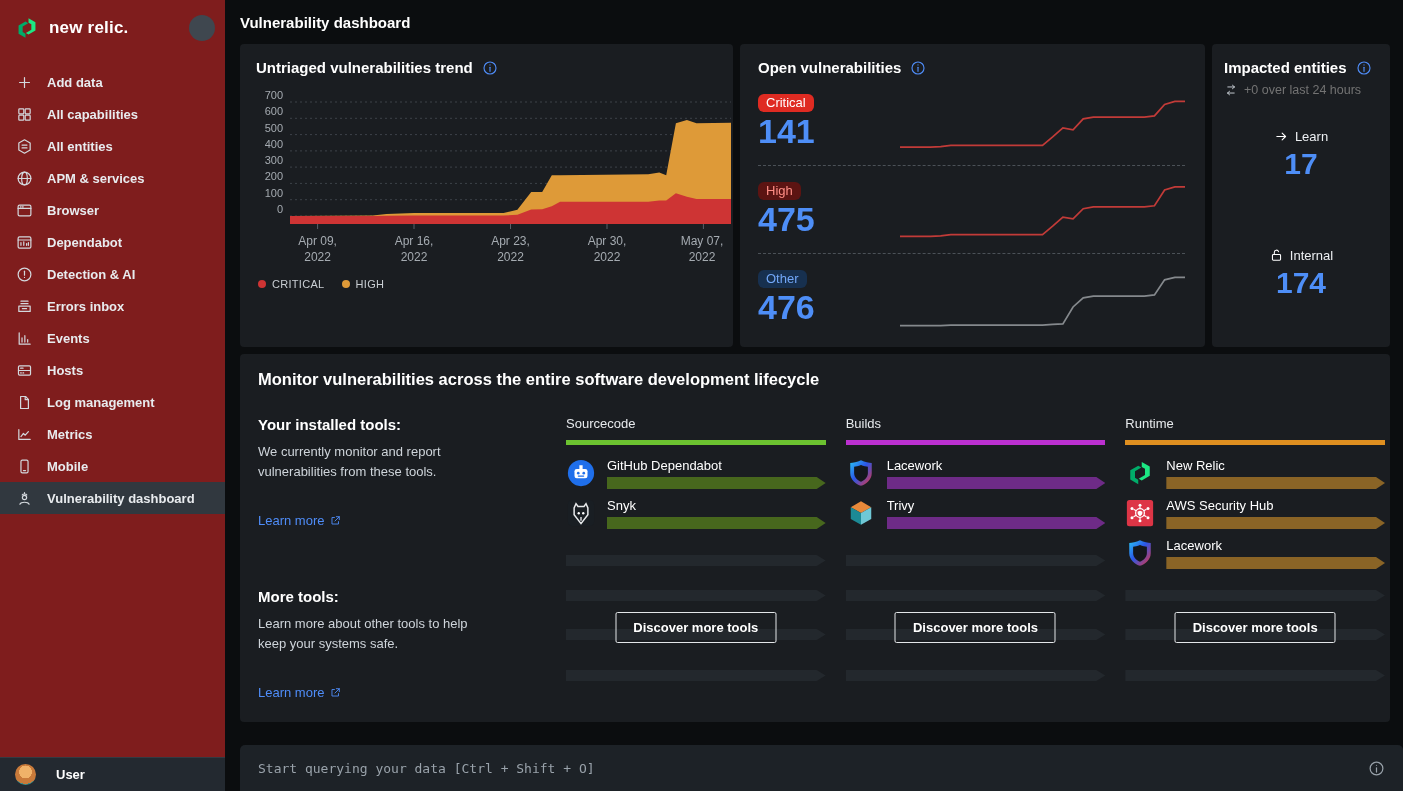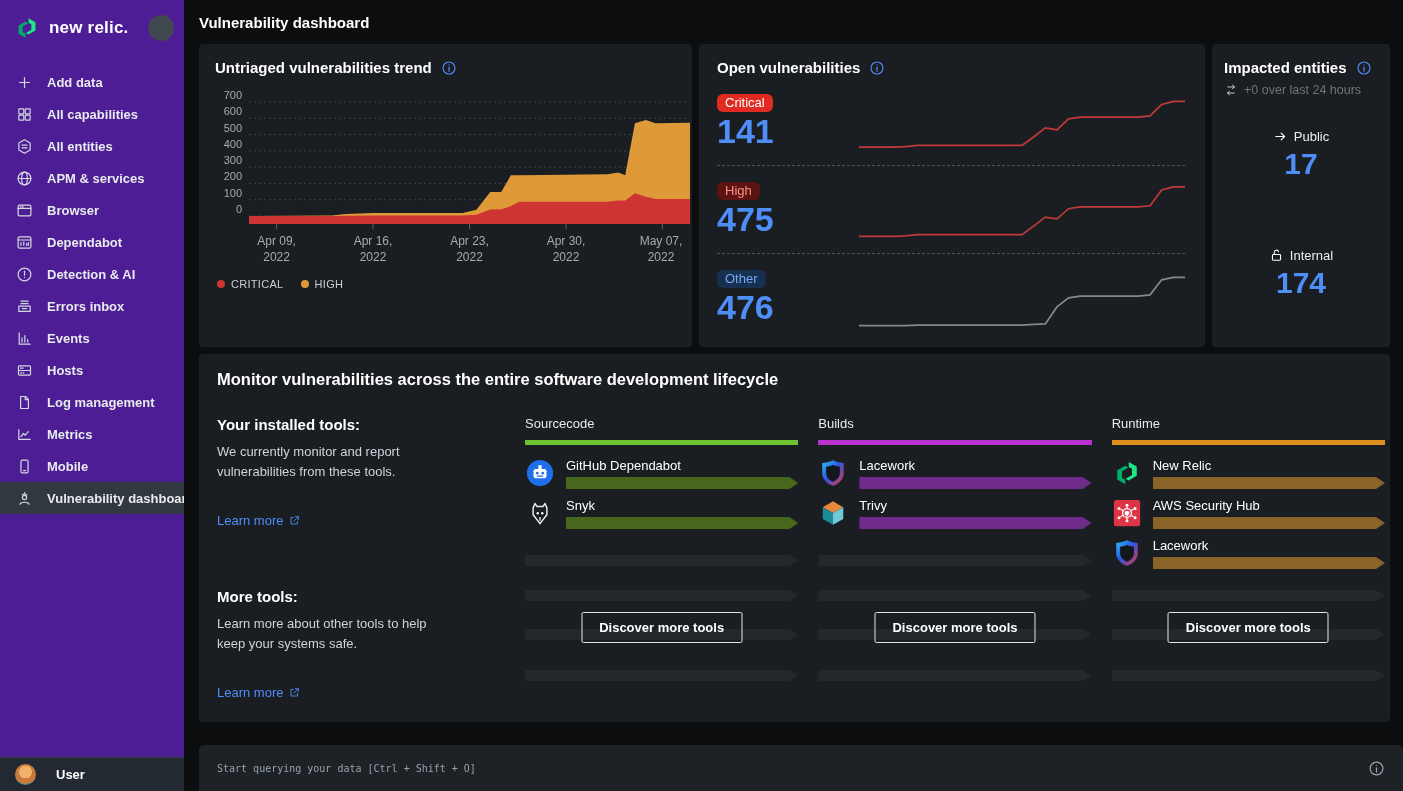--- a/index.html
+++ b/index.html
@@ -5,21 +5,21 @@
   * { margin:0; padding:0; box-sizing:border-box; }
   html,body { width:1403px; height:791px; overflow:hidden; }
   body {
     background:#0b0d0f; color:#fff;
     font-family:"Liberation Sans", sans-serif;
     display:flex;
   }
   svg { display:block; }
 
   
-  .sidebar { width:184px; flex:none; background:#4c1d95; display:flex; flex-direction:column; }
+  .sidebar { width:225px; flex:none; background:#7f1d1d; display:flex; flex-direction:column; }
   .sidebar-head { height:56px; display:flex; align-items:center; gap:9px; padding:0 10px 0 14px; }
   .brand-mark { width:26px; height:26px; flex:none; }
   .brand-word { font-size:17px; font-weight:700; letter-spacing:.2px; white-space:nowrap; }
   .sidebar-avatar { width:26px; height:26px; border-radius:50%; background:#3f474f; margin-left:auto; }
   .sidebar-nav { margin-top:10px; flex:1; overflow:hidden; }
   .nav-item { height:32px; display:flex; align-items:center; gap:14px; padding:0 16px; cursor:pointer; }
   .nav-item.active { background:#31383f; }
   .nav-icon { width:17px; height:17px; color:#d3d8dd; flex:none; }
   .nav-icon svg { width:17px; height:17px; }
   .nav-label { font-size:13px; font-weight:600; color:#e8ebee; white-space:nowrap; }
@@ -107,21 +107,21 @@
               clip-path:polygon(0 0, calc(100% - 9px) 0, 100% 50%, calc(100% - 9px) 100%, 0 100%); }
   .discover-btn { position:absolute; top:24px; left:50%; transform:translateX(-50%);
                   background:transparent; border:1px solid #e3e6e9; border-radius:2px;
                   color:#fff; font-size:13px; font-weight:600; font-family:inherit;
                   padding:7px 17px; white-space:nowrap; cursor:pointer; }
 
   
   .query-bar { margin-top:auto; height:46px; flex:none; background:#1d2227;
                border-radius:5px 5px 0 0; display:flex; align-items:center; padding:0 18px;
                cursor:text; }
-  .query-text { font-family:"DejaVu Sans Mono", monospace; font-size:10px; color:#99a2aa; }
+  .query-text { font-family:"DejaVu Sans Mono", monospace; font-size:13px; color:#99a2aa; }
   .query-info { margin-left:auto; width:17px; height:17px; color:#9aa3ab; cursor:pointer; }
   .query-info svg { width:17px; height:17px; }
 </style>
 </head>
 <body>
 
 <svg width="0" height="0" style="position:absolute">
   <defs>
     <linearGradient id="lwg" x1="0" y1="0" x2="1" y2="1">
       <stop offset="0" stop-color="#29c5f4"></stop>
@@ -400,21 +400,21 @@
         <span>+0 over last 24 hours</span>
       </div>
       <div class="imp-stat imp-stat-1">
         <div class="imp-stat-label">
           <span class="stat-icon">
               <svg viewBox="0 0 24 24" fill="none" stroke="currentColor" stroke-width="1.7" stroke-linecap="round" stroke-linejoin="round">
                 <path d="M4.5 12h14"></path>
                 <path d="M13 6.5l5.5 5.5L13 17.5"></path>
               </svg>
             </span>
-          <span>Public</span>
+          <span>Learn</span>
         </div>
         <div class="imp-stat-value">17</div>
       </div>
       <div class="imp-stat imp-stat-2">
         <div class="imp-stat-label">
           <span class="stat-icon">
               <svg viewBox="0 0 24 24" fill="none" stroke="currentColor" stroke-width="1.7" stroke-linecap="round" stroke-linejoin="round">
                 <rect x="5.5" y="10.5" width="13" height="9" rx="1.5"></rect>
                 <path d="M8.5 10.5V7a3.5 3.5 0 0 1 6.8-1.2"></path>
               </svg>

